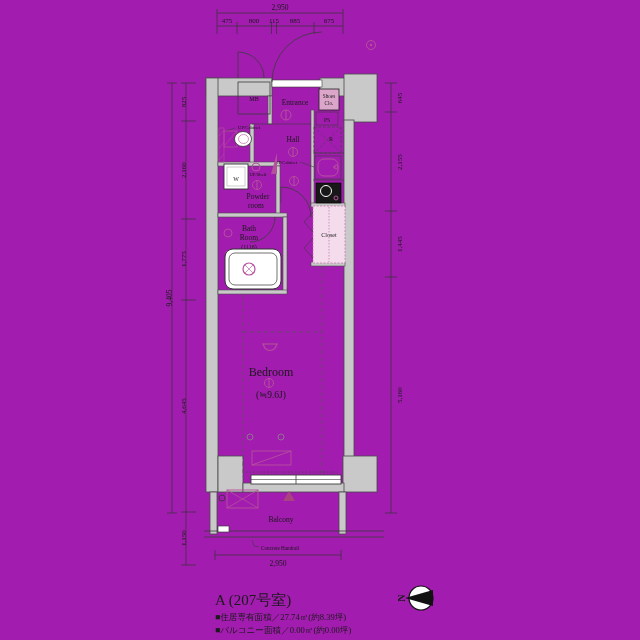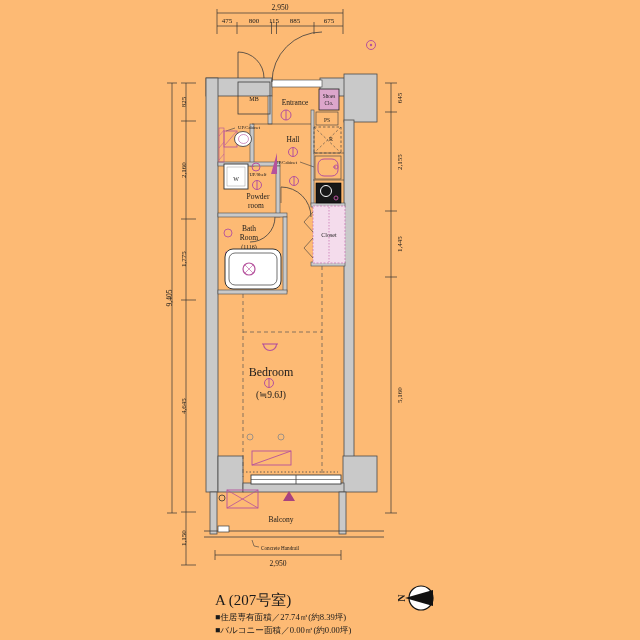--- a/index.html
+++ b/index.html
@@ -1,16 +1,16 @@
 <!DOCTYPE html>
 <html><head>
 <meta charset="utf-8">
 <style>
   html,body{margin:0;padding:0;background:#ffffff;}
-  #stage{position:relative;width:640px;height:640px;background:#fdba74;overflow:hidden;}
+  #stage{position:relative;width:640px;height:640px;background:#a21caf;overflow:hidden;}
   svg{position:absolute;left:0;top:0;}
   text{font-family:"Liberation Serif",serif;fill:#1a1a1a;}
   .dim{font-size:7px;}
   .dimtotal{font-size:7.5px;}
   .room{font-size:7.5px;}
   .room-lg{font-size:12px;}
   .room-md{font-size:9.5px;}
   .room-sm{font-size:6px;}
   .micro{font-size:4.7px;}
   .tiny{font-size:5.2px;}

